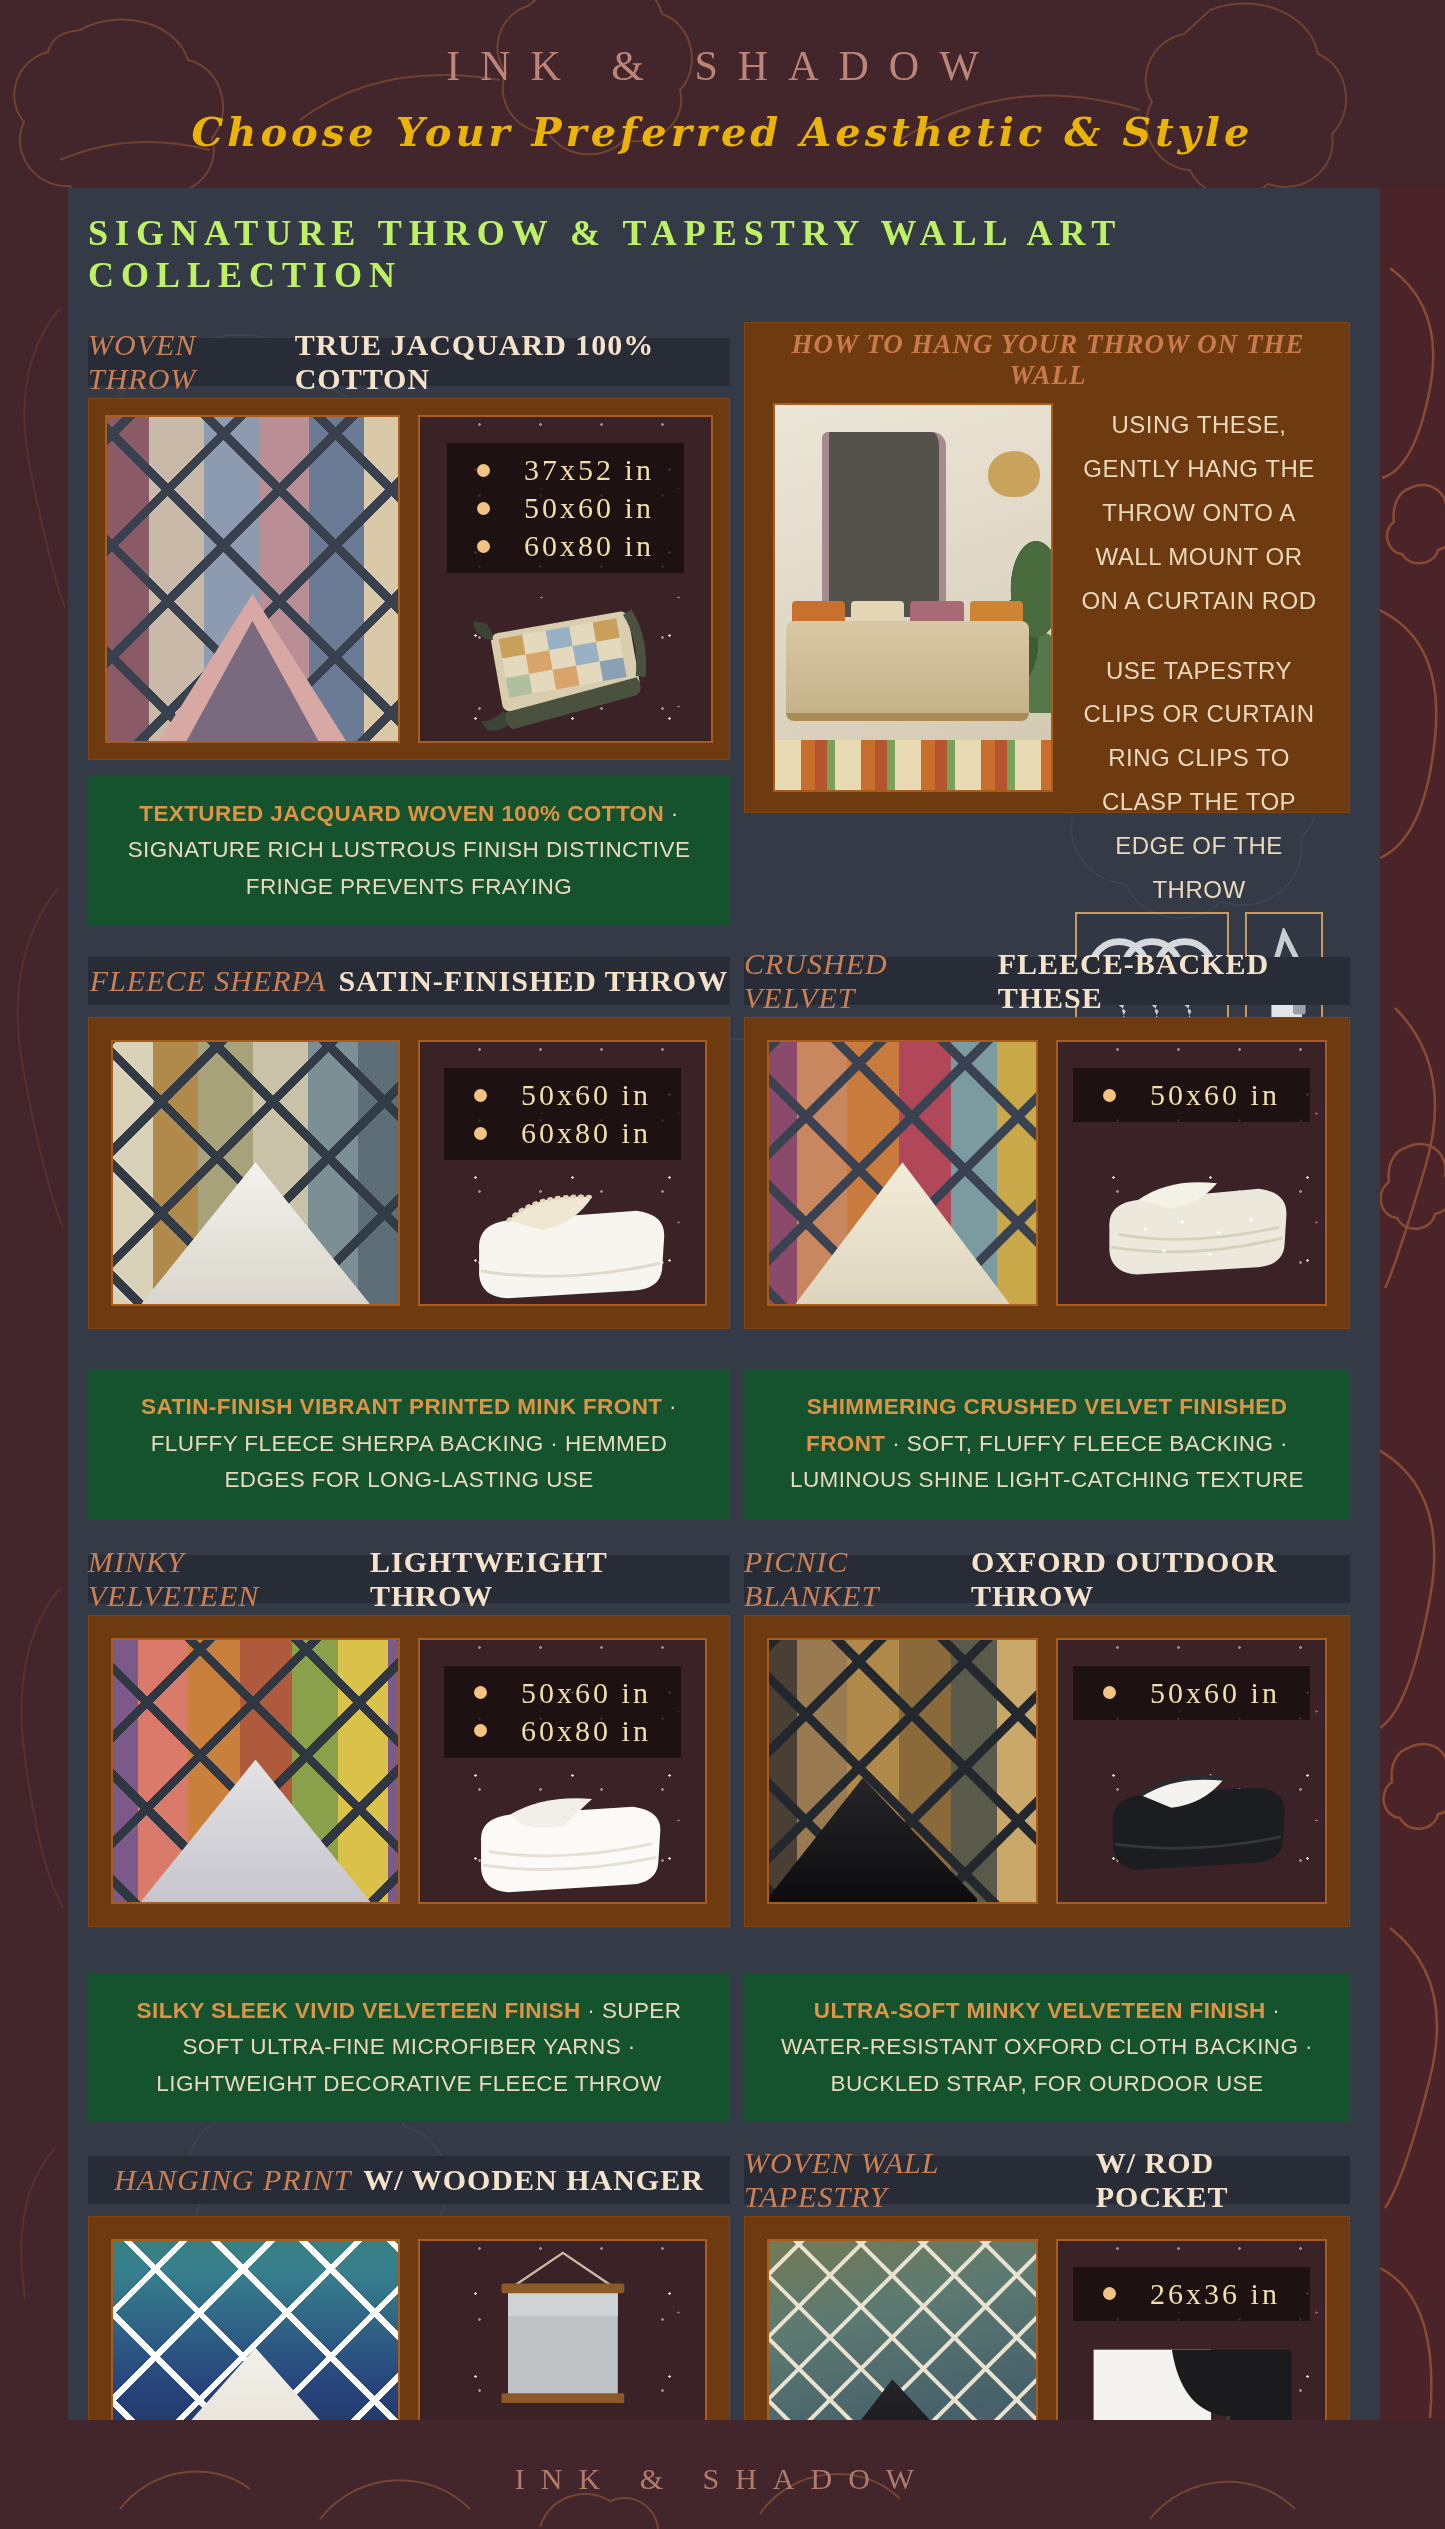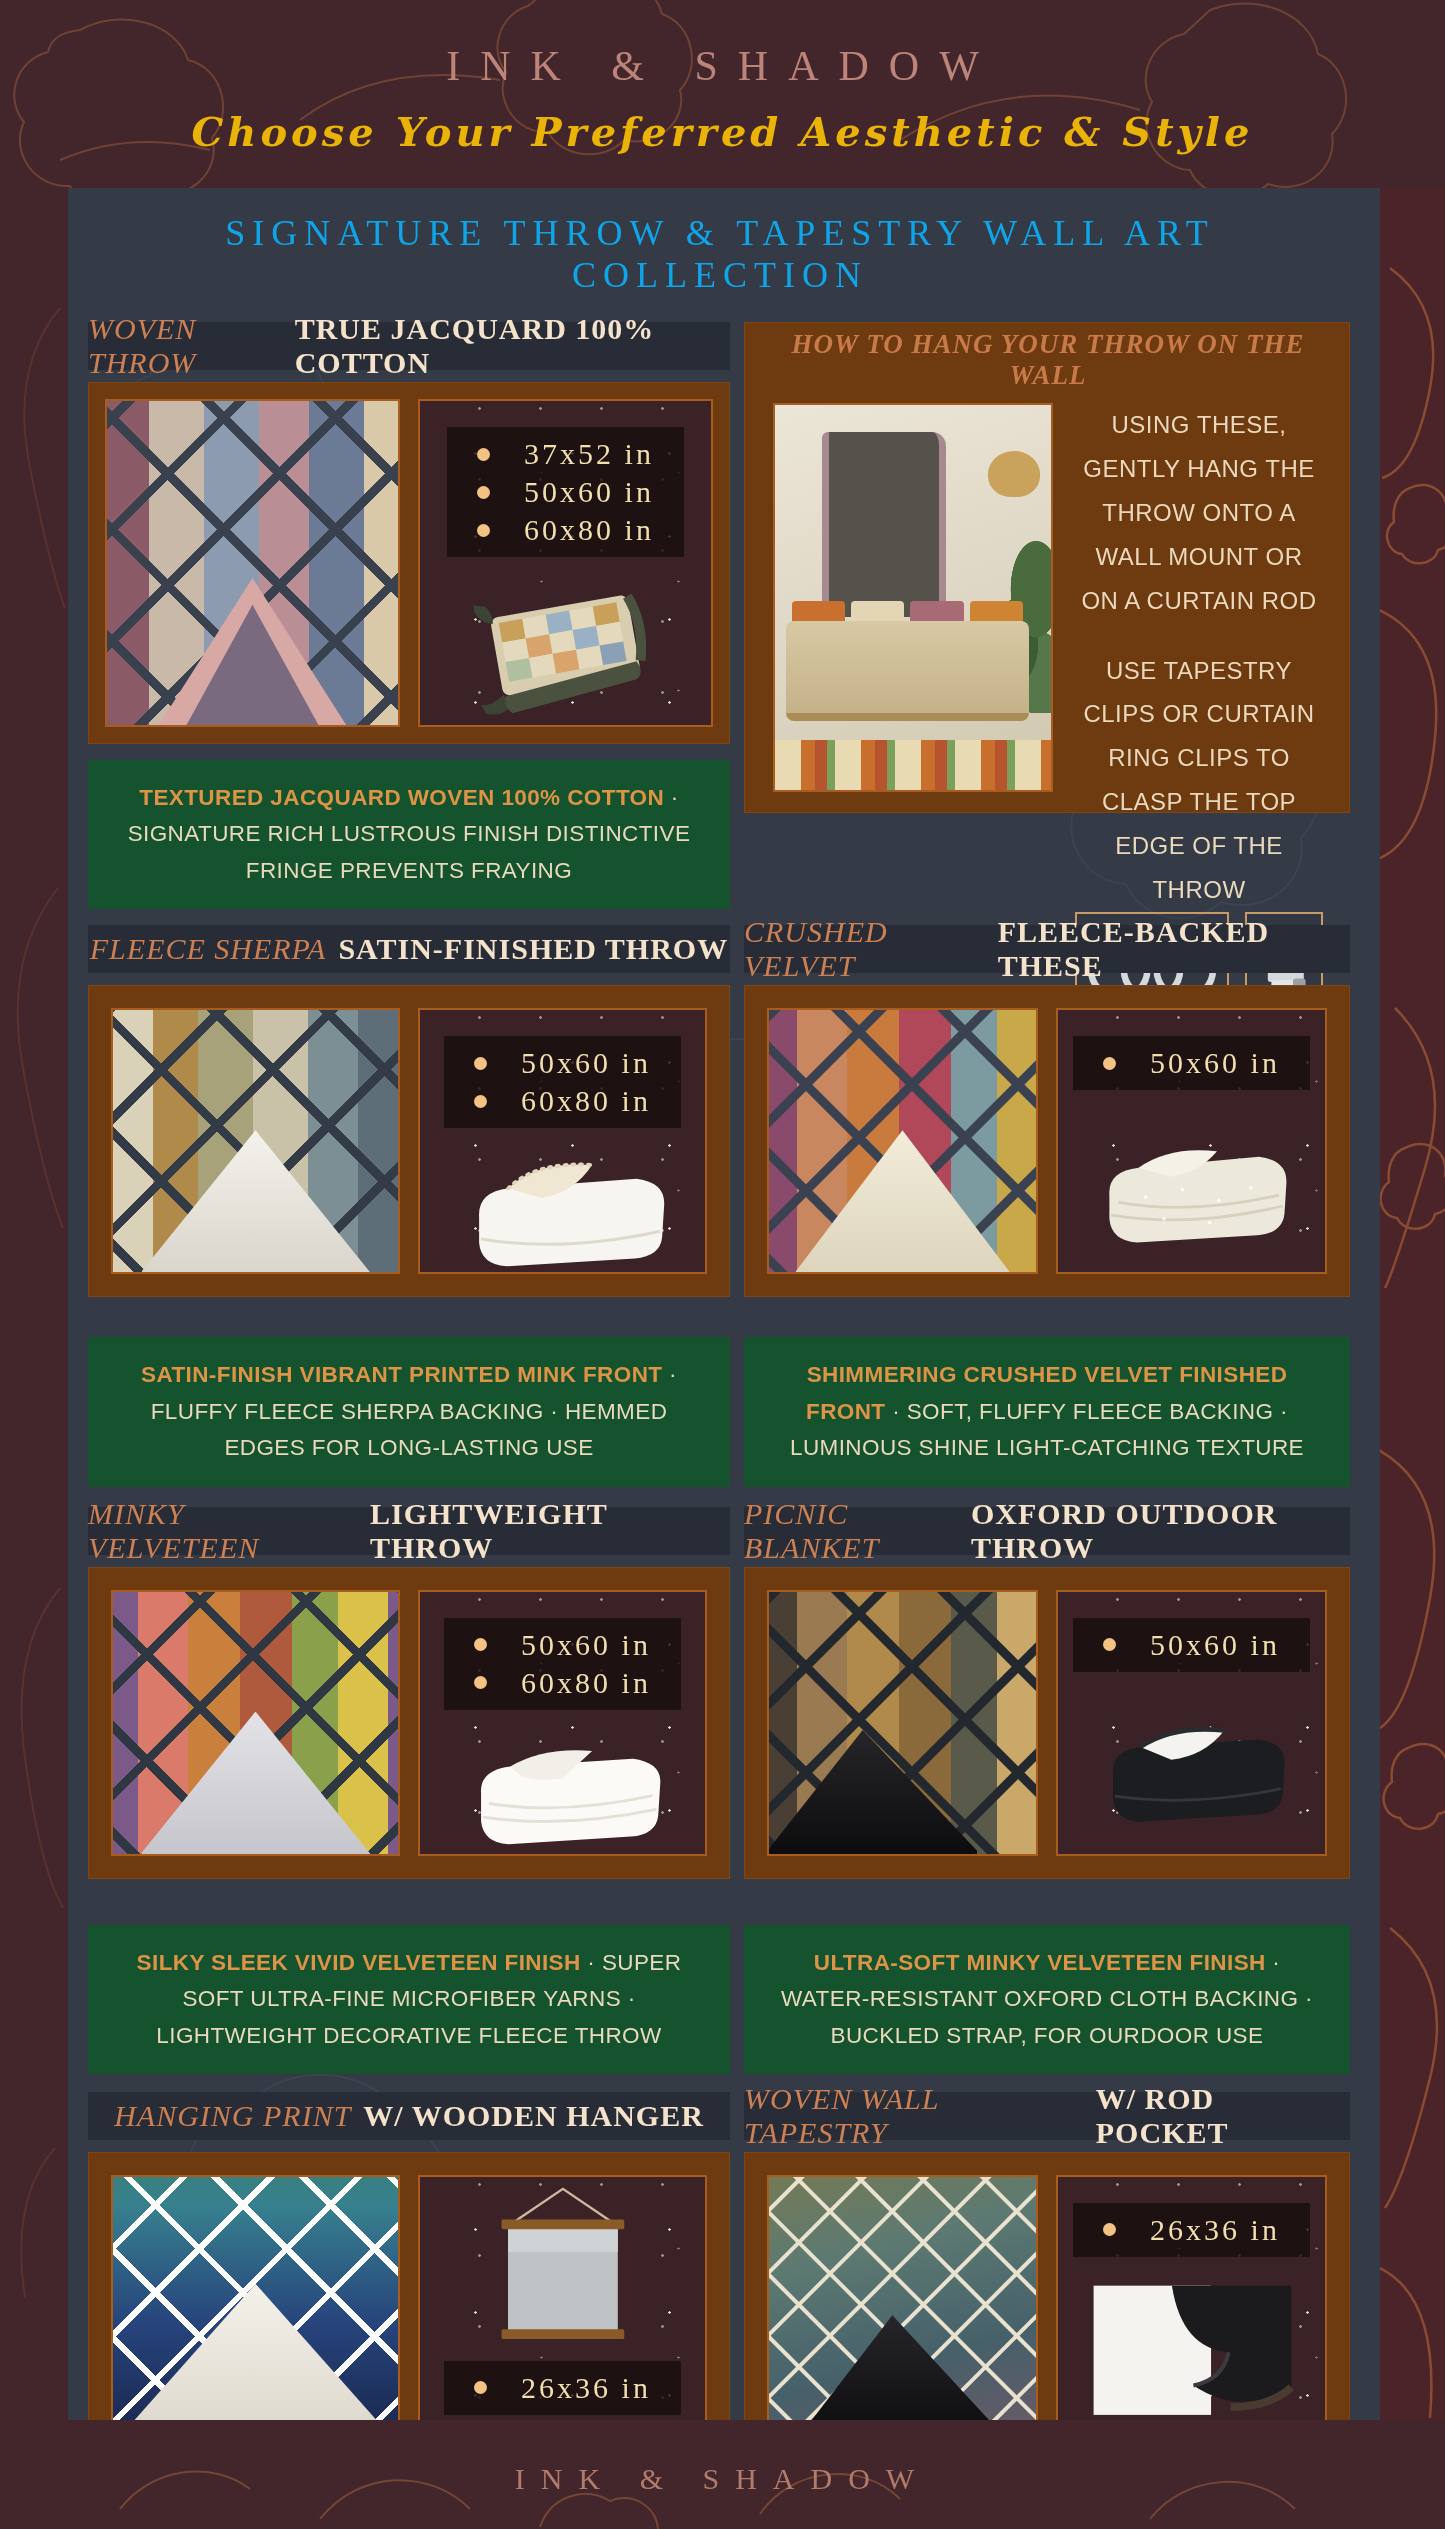--- a/index.html
+++ b/index.html
@@ -27,29 +27,29 @@
   }
   
   .panel {
     position:absolute; left:68px; top:188px;
     width:1312px; height:2232px;
     background:#343a46;
     padding:24px 28px 0 20px;
     overflow:hidden;
   }
   .collection-title {
-    text-align:center; color:#0ea5e9;
-    font-size:36px; letter-spacing:7px; font-weight:400;
+    text-align:left; color:#bef264;
+    font-size:36px; letter-spacing:7px; font-weight:700;
     margin-bottom:26px; position:relative; z-index:2;
   }
   .row { display:grid; grid-template-columns:642px 606px; column-gap:14px; position:relative; z-index:2; }
   .row + .row { margin-top:16px; }
   .row3 { margin-top:20px !important; }
   
-  .sec { display:flex; flex-direction:column; }
+  .sec { display:flex; flex-direction:column;margin-top:16px; }
   .sec-bar {
     background:#272c36; height:48px; display:flex;
     align-items:center; justify-content:center; gap:12px;
     margin-bottom:12px;
   }
   .sec-bar .it { font-style:italic; color:#cd8054; font-size:30px; letter-spacing:1px; }
   .sec-bar .rest { color:#f4e2ca; font-size:30px; font-weight:700; letter-spacing:1px; }
   .card {
     background:#6e3a10; border:1px solid #7e4516;
     padding:16px; display:flex; gap:18px;

